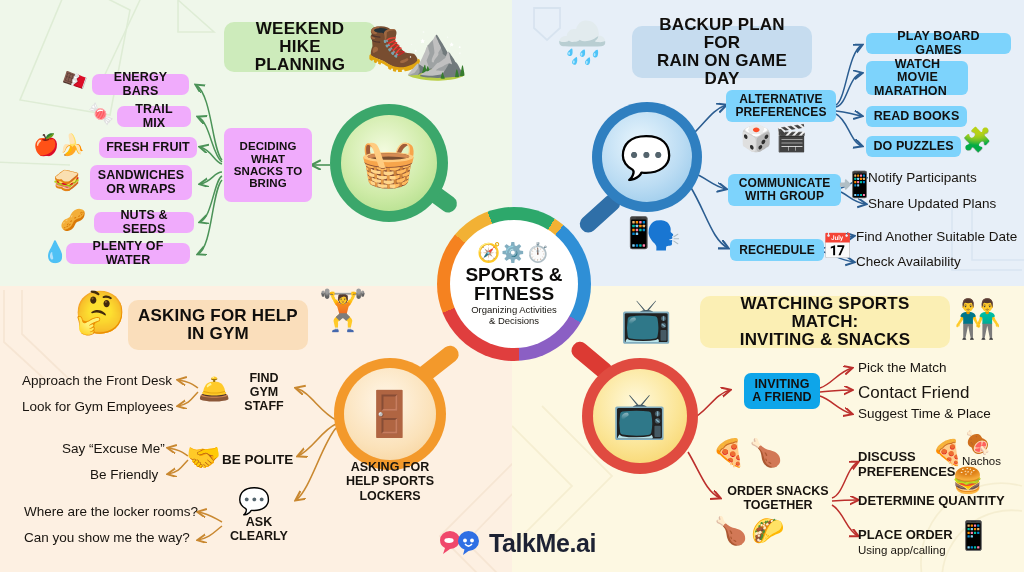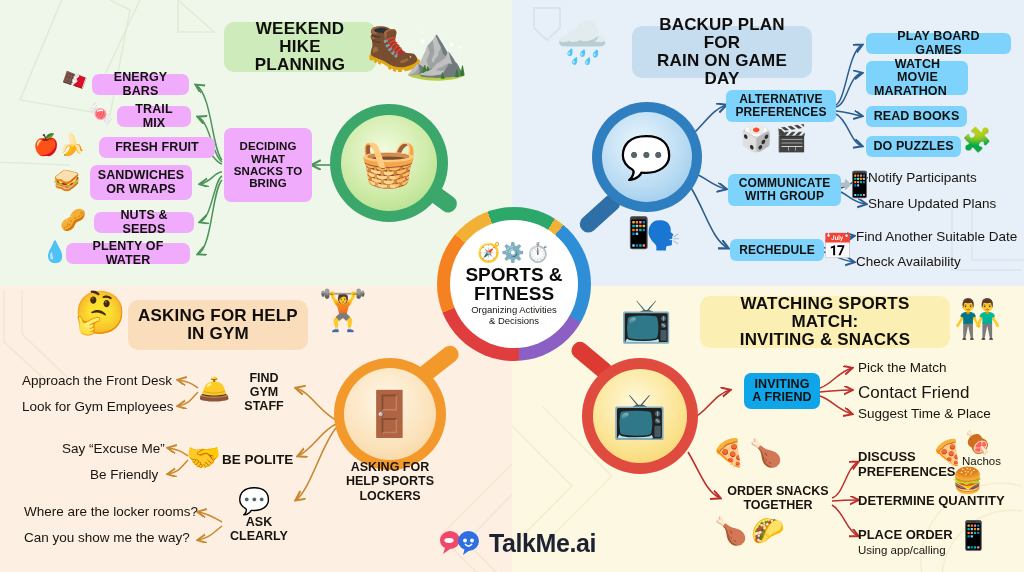--- a/index.html
+++ b/index.html
@@ -291,21 +291,21 @@
   <div class="pill g" style="left:92px;top:74px;width:97px;height:21px;font-size:12.5px;">
     <span>ENERGY BARS</span>
   </div>
 
   <div class="art" style="left:88px;top:103px;font-size:21px;">🍬</div>
   <div class="pill g" style="left:117px;top:106px;width:74px;height:21px;font-size:12.5px;">
     <span>TRAIL MIX</span>
   </div>
 
   <div class="art" style="left:33px;top:134px;font-size:21px;">🍎🍌</div>
-  <div class="pill g" style="left:99px;top:137px;width:116px;height:21px;font-size:12.5px;">
+  <div class="pill g" style="left:99px;top:137px;width:98px;height:21px;font-size:12.5px;">
     <span>FRESH FRUIT</span>
   </div>
 
   <div class="art" style="left:53px;top:170px;font-size:22px;">🥪</div>
   <div class="pill g" style="left:90px;top:165px;width:102px;height:35px;font-size:12.5px;flex-direction:column;">
     <span>SANDWICHES</span>
     <span>OR WRAPS</span>
   </div>
 
   <div class="art" style="left:60px;top:209px;font-size:21px;">🥜</div>

